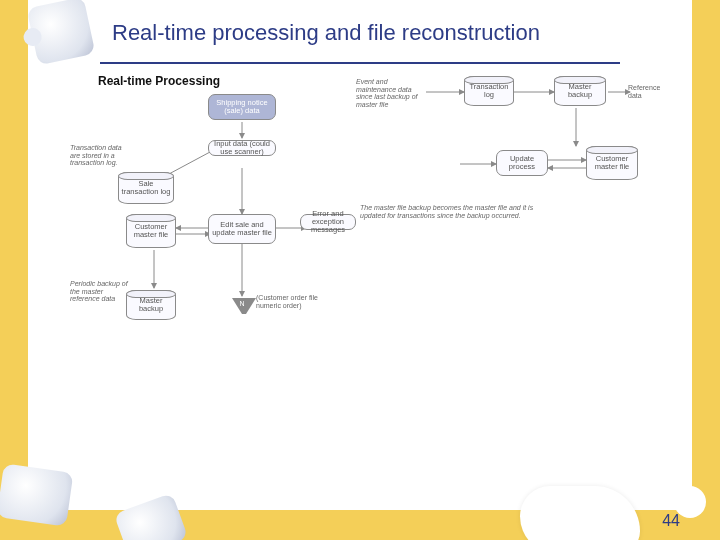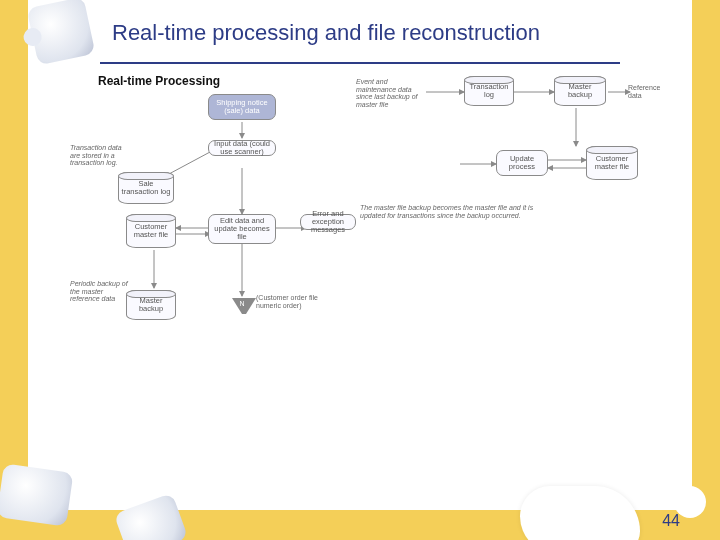--- a/index.html
+++ b/index.html
@@ -139,21 +139,21 @@
           <line x1="130" y1="58" x2="74" y2="88" marker-end="url(#ah)"></line>
           <line x1="130" y1="134" x2="96" y2="134" marker-end="url(#ah)"></line>
           <line x1="96" y1="140" x2="130" y2="140" marker-end="url(#ah)"></line>
           <line x1="194" y1="134" x2="226" y2="134" marker-end="url(#ah)"></line>
           <line x1="162" y1="150" x2="162" y2="202" marker-end="url(#ah)"></line>
           <line x1="74" y1="156" x2="74" y2="194" marker-end="url(#ah)"></line>
         </svg>
 
         <div class="rect" style="left:128px; top:0; width:68px; height:26px; background:#aeb6d6; color:#fff;">Shipping notice (sale) data</div>
         <div class="rect" style="left:128px; top:46px; width:68px; height:16px;">Input data (could use scanner)</div>
-        <div class="rect" style="left:128px; top:120px; width:68px; height:30px;">Edit data and update becomes file</div>
+        <div class="rect" style="left:128px; top:120px; width:68px; height:30px;">Edit sale and update master file</div>
         <div class="rect" style="left:220px; top:120px; width:56px; height:16px;">Error and exception messages</div>
 
         <div class="cyl" style="left:38px; top:78px; width:56px; height:32px;">Sale transaction log</div>
         <div class="cyl" style="left:46px; top:120px; width:50px; height:34px;">Customer master file</div>
         <div class="cyl" style="left:46px; top:196px; width:50px; height:30px;">Master backup</div>
 
         <div class="tri" style="left:152px; top:204px;">
             <span>N</span>
           </div>
         <div class="note" style="left:176px; top:200px; width:80px; font-style:normal;">(Customer order file numeric order)</div>

